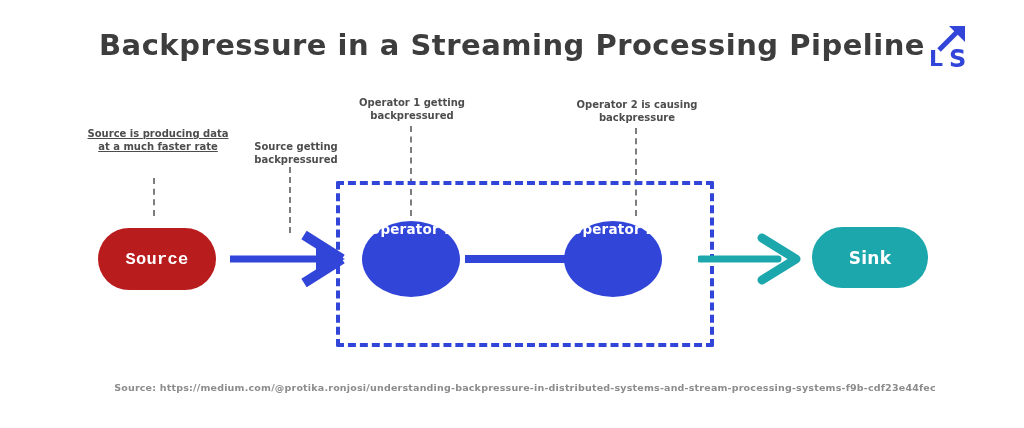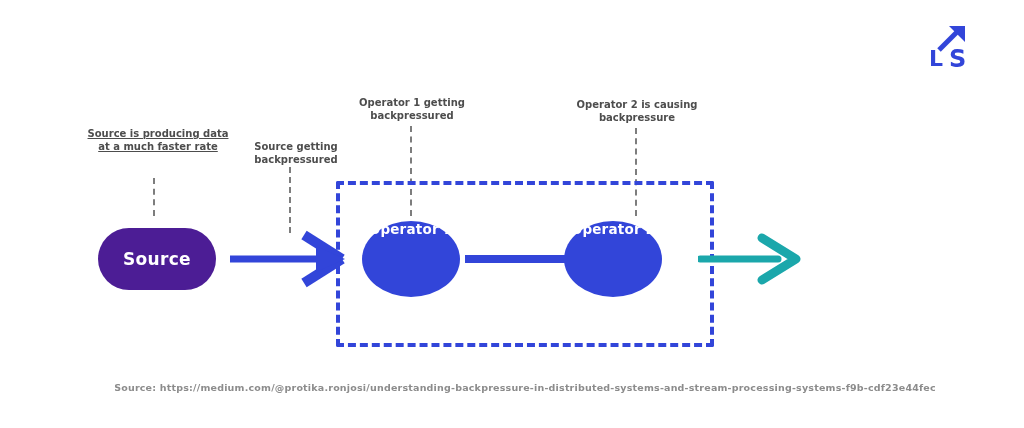--- a/index.html
+++ b/index.html
@@ -37,21 +37,21 @@
   .leader-op1{left:410px;top:126px;height:90px;}
   .leader-op2{left:635px;top:128px;height:88px;}
   .dashed-box{
     position:absolute;left:336px;top:181px;width:370px;height:158px;
     border:4px dashed #3245d9;border-radius:2px;
   }
   .pill{
     position:absolute;display:flex;align-items:center;justify-content:center;
     color:#ffffff;font-weight:bold;font-size:17px;letter-spacing:.3px;
   }
-  .pill-source{left:98px;top:228px;width:118px;height:62px;border-radius:31px;background:#4c1d95;}
+  .pill-source{left:98px;top:228px;width:118px;height:62px;border-radius:31px;background:#b91c1c;font-family:Liberation Mono, monospace;}
   .pill-sink{left:812px;top:227px;width:116px;height:61px;border-radius:31px;background:#1ba7ab;}
   .ellipse{
     position:absolute;display:flex;justify-content:center;
     background:#3245d9;border-radius:50%;
     color:#ffffff;font-weight:bold;font-size:13.5px;letter-spacing:.2px;
   }
   .ellipse-op1{left:362px;top:221px;width:98px;height:76px;}
   .ellipse-op2{left:564px;top:221px;width:98px;height:76px;}
   .arrow-svg{position:absolute;}
   .arrow-blue{left:228px;top:227px;}
@@ -61,20 +61,21 @@
     position:absolute;left:13px;top:382px;width:1024px;
     text-align:center;
     font-size:9.5px;font-weight:bold;color:#8c8c8c;letter-spacing:.2px;
   }
 </style>
 </head>
 <body>
 
 <div class="stage">
 
+  <div class="title">Backpressure in a Streaming Processing Pipeline</div>
 
   <svg class="logo" viewBox="0 0 56 48">
     <g>
       <line x1="16" y1="30" x2="34" y2="12" stroke="#3245d9" stroke-width="5"></line>
       <path d="M26 6 L42 6 L42 22 Z" fill="#3245d9" transform="rotate(0 34 14)"></path>
     </g>
     <text x="6" y="46" font-size="22" font-weight="bold" fill="#3245d9" font-family="DejaVu Sans, sans-serif">L</text>
     <text x="26" y="47" font-size="24" font-weight="bold" fill="#3245d9" font-family="DejaVu Sans, sans-serif">S</text>
   </svg>
 
@@ -95,20 +96,23 @@
   </div>
 
   <div class="ellipse ellipse-op1">
     <span>Operator 1</span>
   </div>
 
   <div class="ellipse ellipse-op2">
     <span>Operator 2</span>
   </div>
 
+  <div class="pill pill-sink">
+    <span>Sink</span>
+  </div>
 
   <svg class="arrow-svg arrow-blue" width="124" height="64" viewBox="0 0 124 64">
     <line x1="2" y1="32" x2="88" y2="32" stroke="#3245d9" stroke-width="7"></line>
     <line x1="76" y1="8" x2="114" y2="32" stroke="#3245d9" stroke-width="10"></line>
     <line x1="76" y1="56" x2="114" y2="32" stroke="#3245d9" stroke-width="10"></line>
     <path d="M88 19 L117 32 L88 45 Z" fill="#3245d9"></path>
   </svg>
 
   <svg class="arrow-svg connector" width="126" height="14" viewBox="0 0 126 14">
     <line x1="2" y1="7" x2="124" y2="7" stroke="#3245d9" stroke-width="8"></line>

